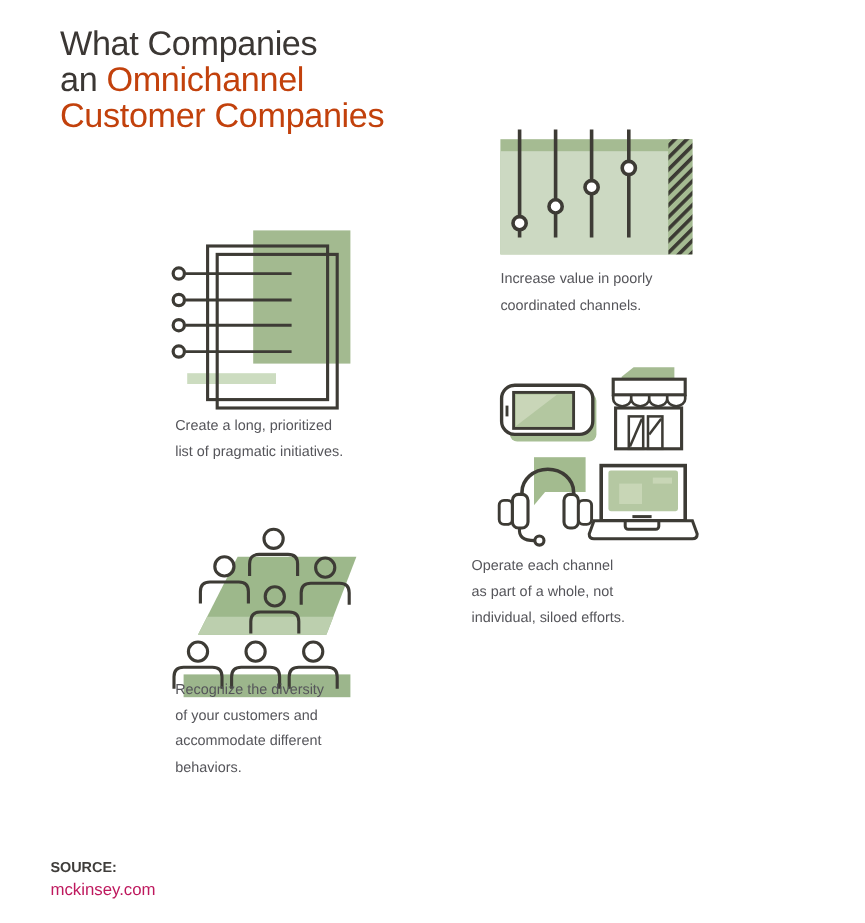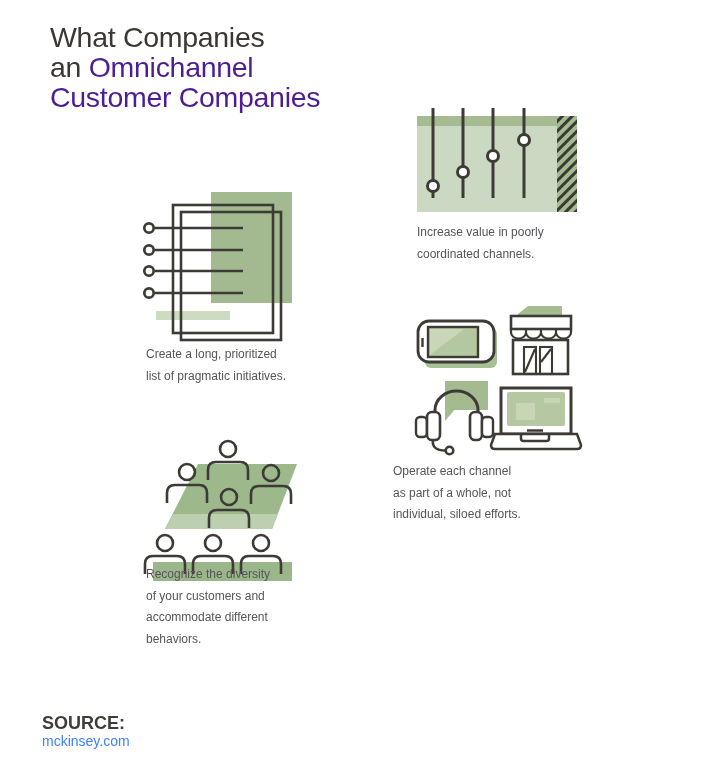--- a/index.html
+++ b/index.html
@@ -1,29 +1,29 @@
 <!DOCTYPE html>
 <html><head>
 <meta charset="utf-8">
 <style>
   html,body{margin:0;padding:0;background:#ffffff;}
   #page{position:relative;width:721px;height:769px;background:#ffffff;overflow:hidden;
         font-family:"Liberation Sans", sans-serif;}
   .abs{position:absolute;}
   .title{left:40px;top:22px;font-weight:400;font-size:28.5px;line-height:30px;
          letter-spacing:-0.3px;color:#3b3734;margin-left:10px;}
-  .title .accent{color:#4c1d95;}
+  .title .accent{color:#c2410c;}
   .caption{font-size:12px;line-height:21.5px;color:#55555a;white-space:pre-line;}
   .cap-sliders{left:417px;top:222px;width:200px;}
   .cap-list{left:146px;top:344px;width:230px;}
   .cap-devices{left:393px;top:461px;width:220px;}
   .cap-people{left:146px;top:564px;width:230px;}
   .source{left:42px;top:715px;}
-  .source .label{font-size:18px;font-weight:700;color:#3f3d3a;line-height:17px;}
-  .source .value{font-size:14px;color:#3b82f6;line-height:18px;}
+  .source .label{font-size:12px;font-weight:700;color:#3f3d3a;line-height:17px;}
+  .source .value{font-size:14px;color:#be185d;line-height:18px;}
   svg{display:block;}
 </style>
 </head>
 <body>
 
 <div id="page">
 
   <div class="abs title">
     <div>What Companies</div>
     <div><span>an </span><span class="accent">Omnichannel</span></div>

